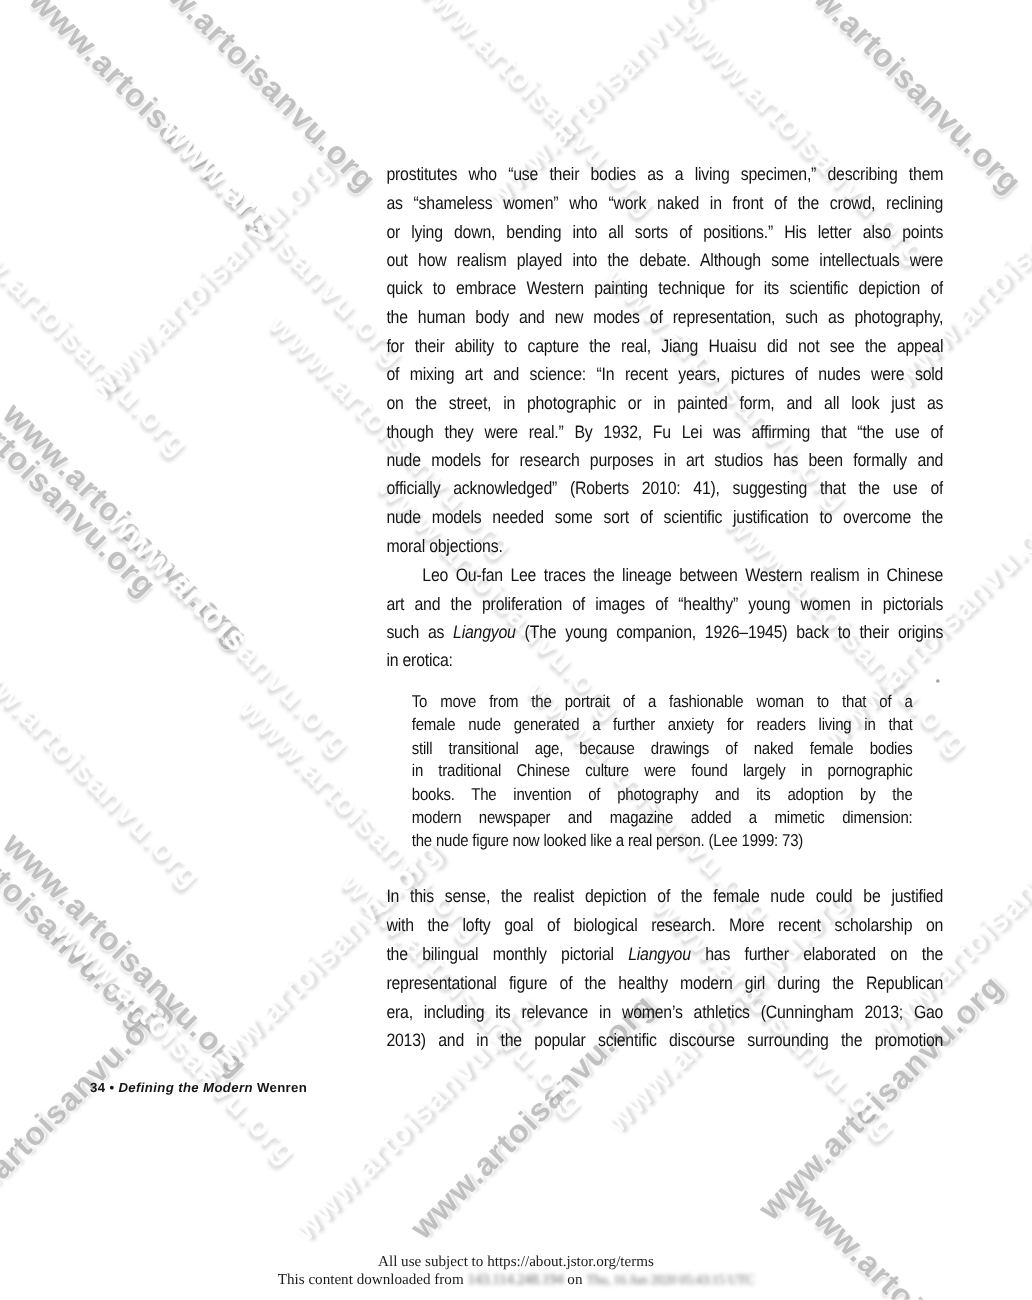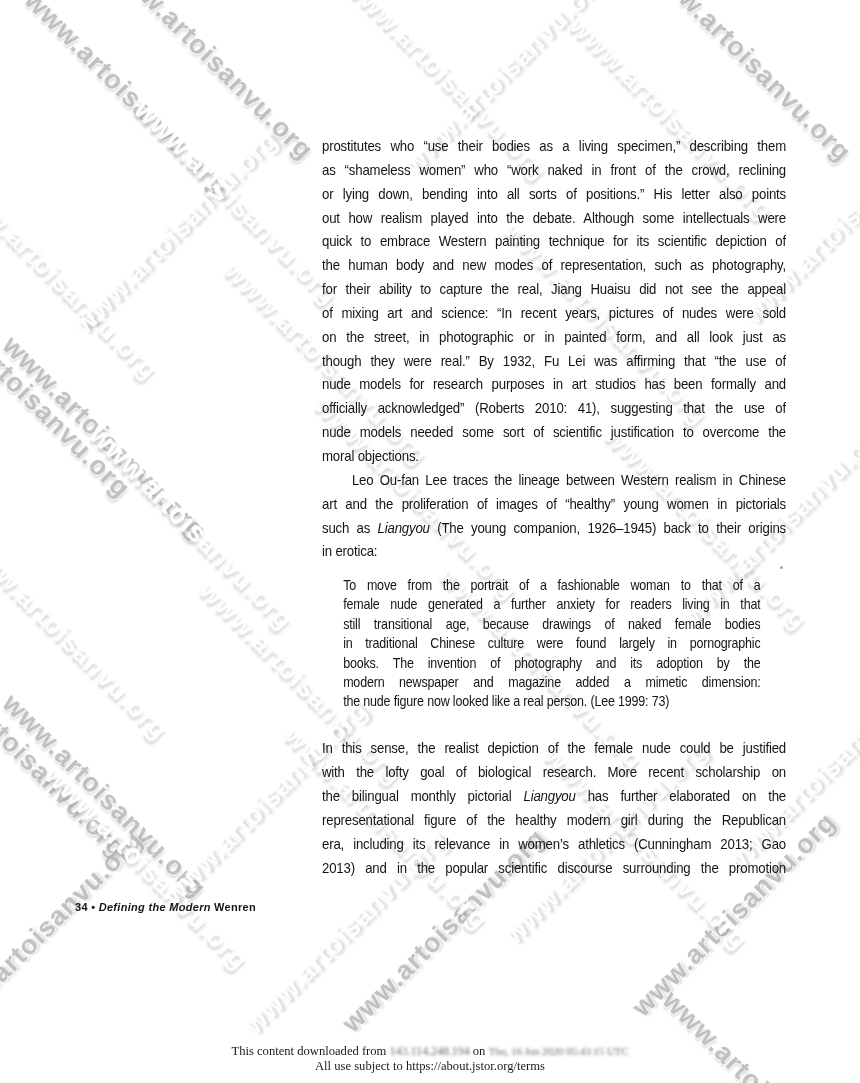--- a/index.html
+++ b/index.html
@@ -126,20 +126,20 @@
     <div class="ln">era, including its relevance in women’s athletics (Cunningham 2013; Gao</div>
     <div class="ln">2013) and in the popular scientific discourse surrounding the promotion</div>
   </div>
 </div>
 
 <div id="speck"></div>
 
 <div id="running-footer"><span>34 • </span><span class="it">Defining the Modern </span><span>Wenren</span></div>
 
 <div id="jstor-footer">
+  <div>All use subject to https://about.jstor.org/terms</div>
   <div>
     <span>This content downloaded from</span>
     <span class="redacted">143.114.248.194</span>
     <span>on</span>
     <span class="redacted dt">Thu, 16 Jun 2020 05:43:15 UTC</span>
   </div>
-  <div>All use subject to https://about.jstor.org/terms</div>
 </div>
 
 </body></html>

